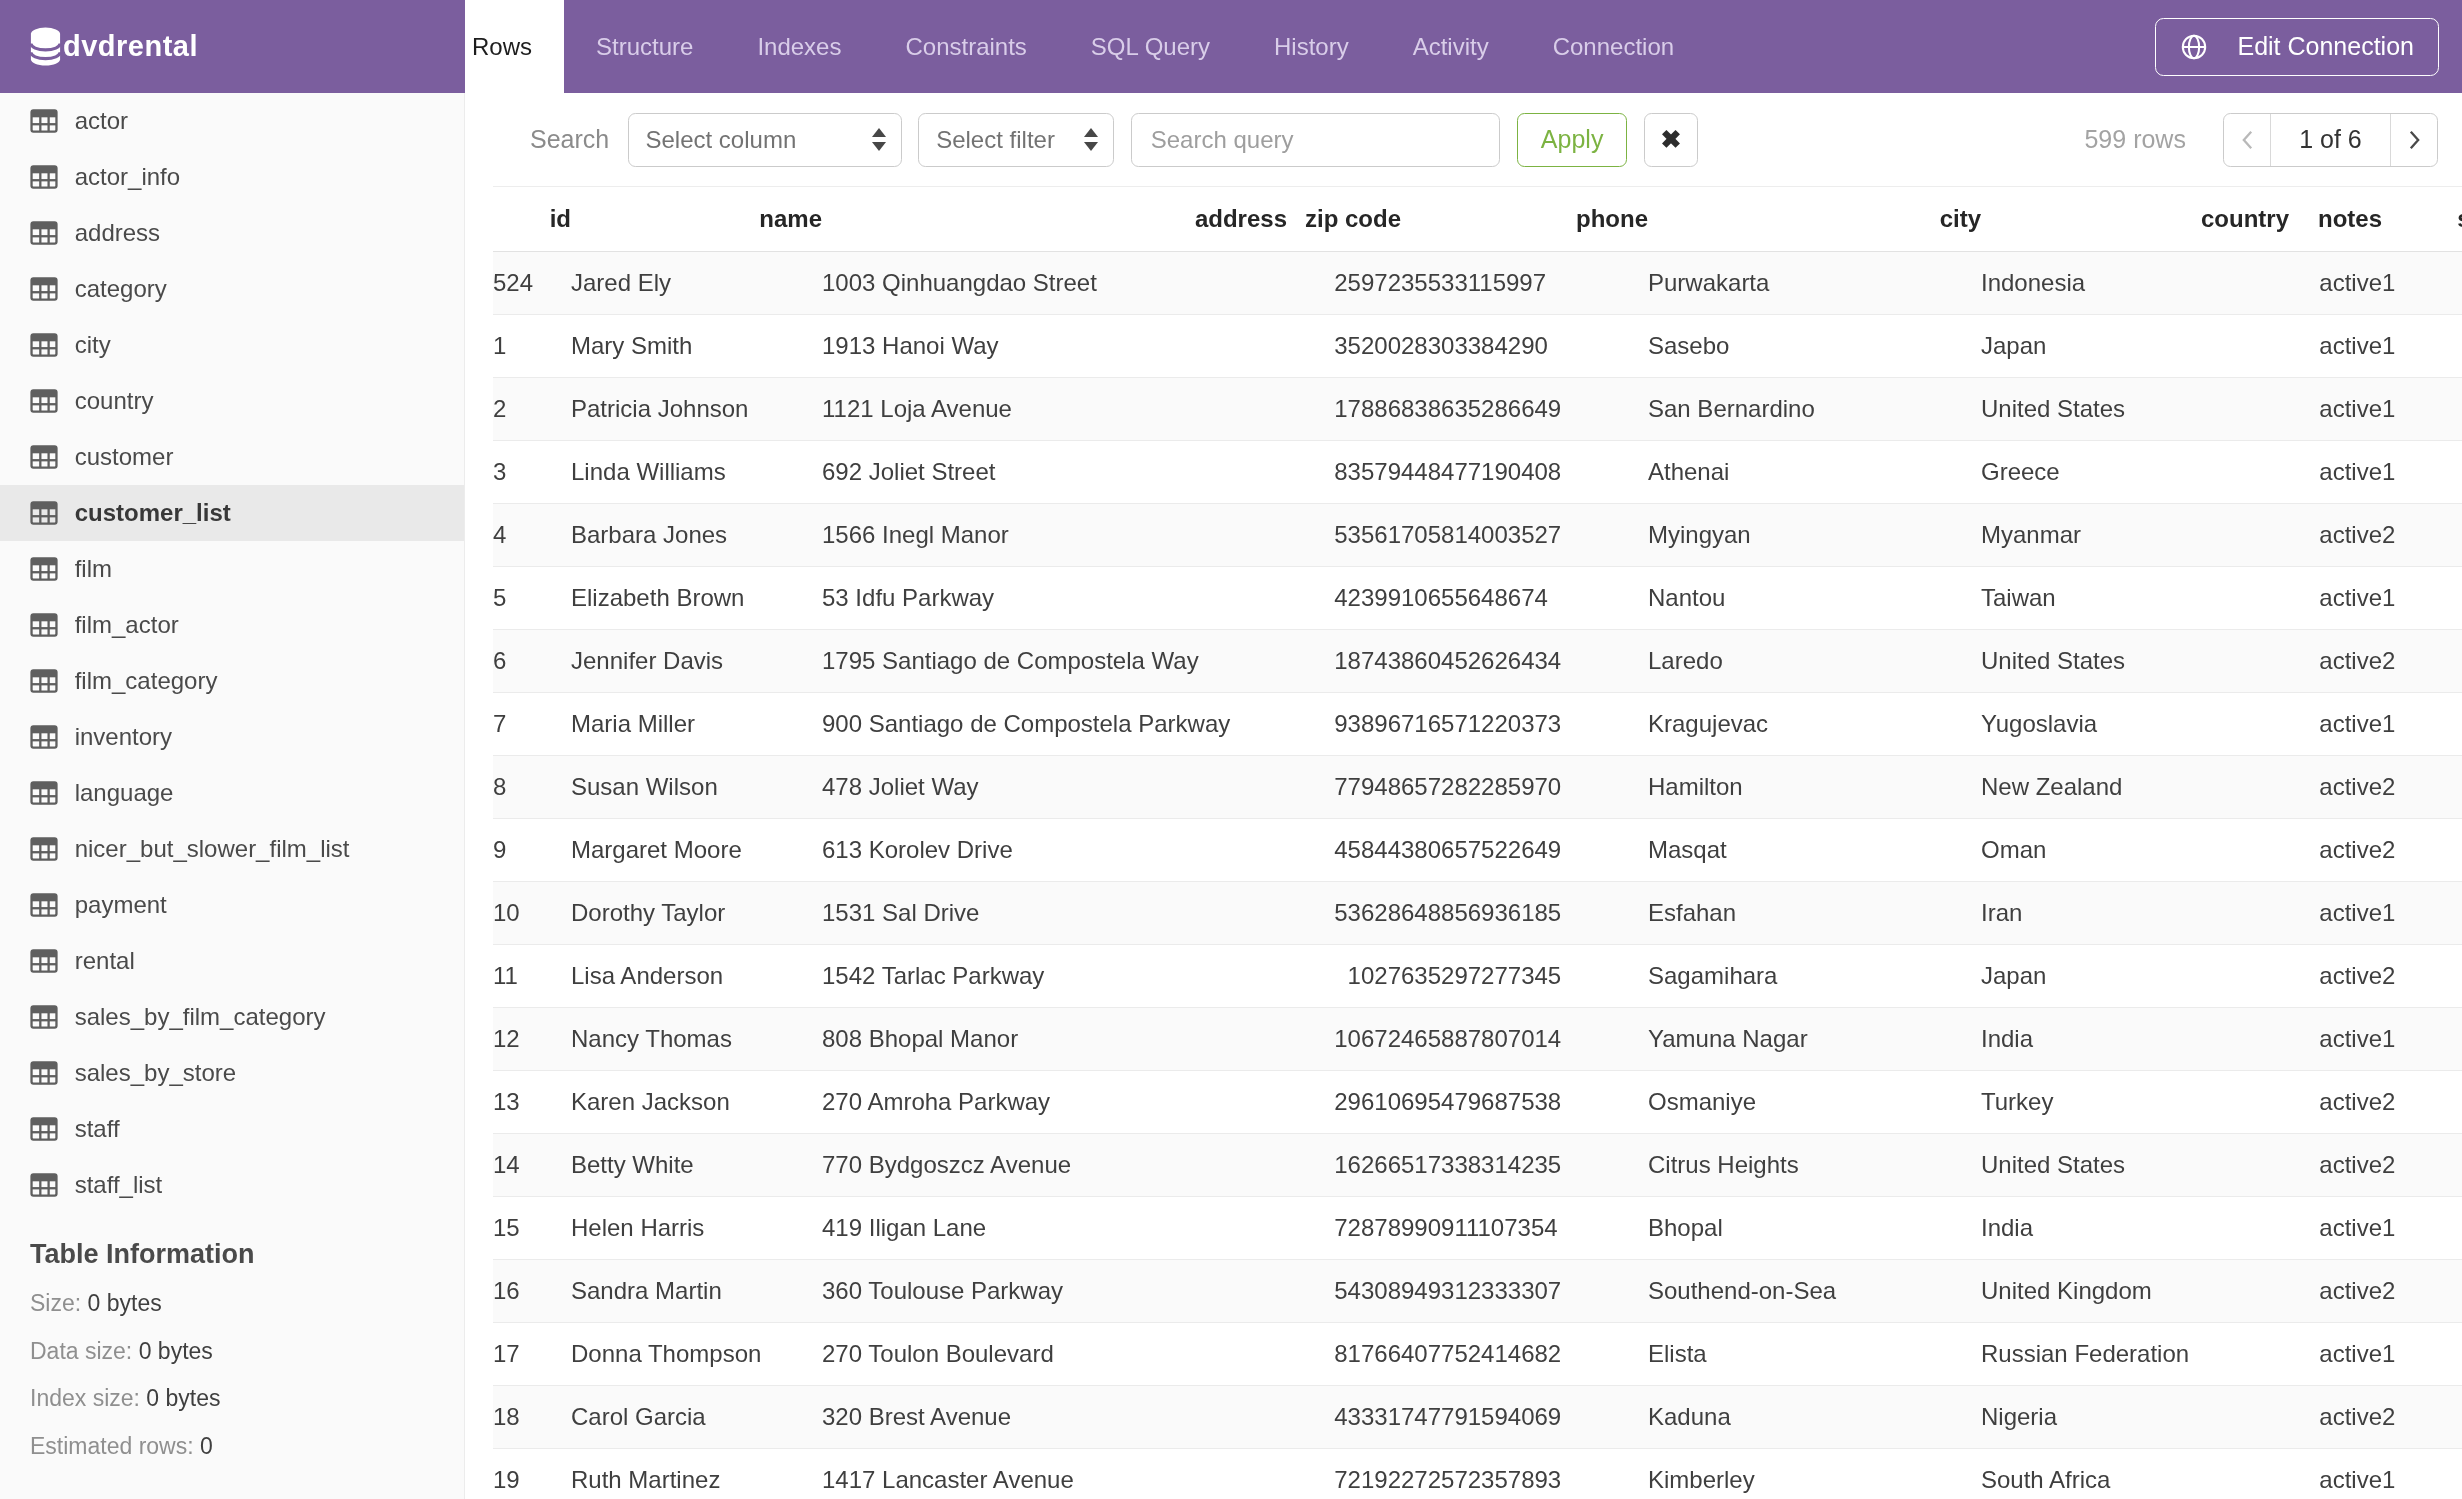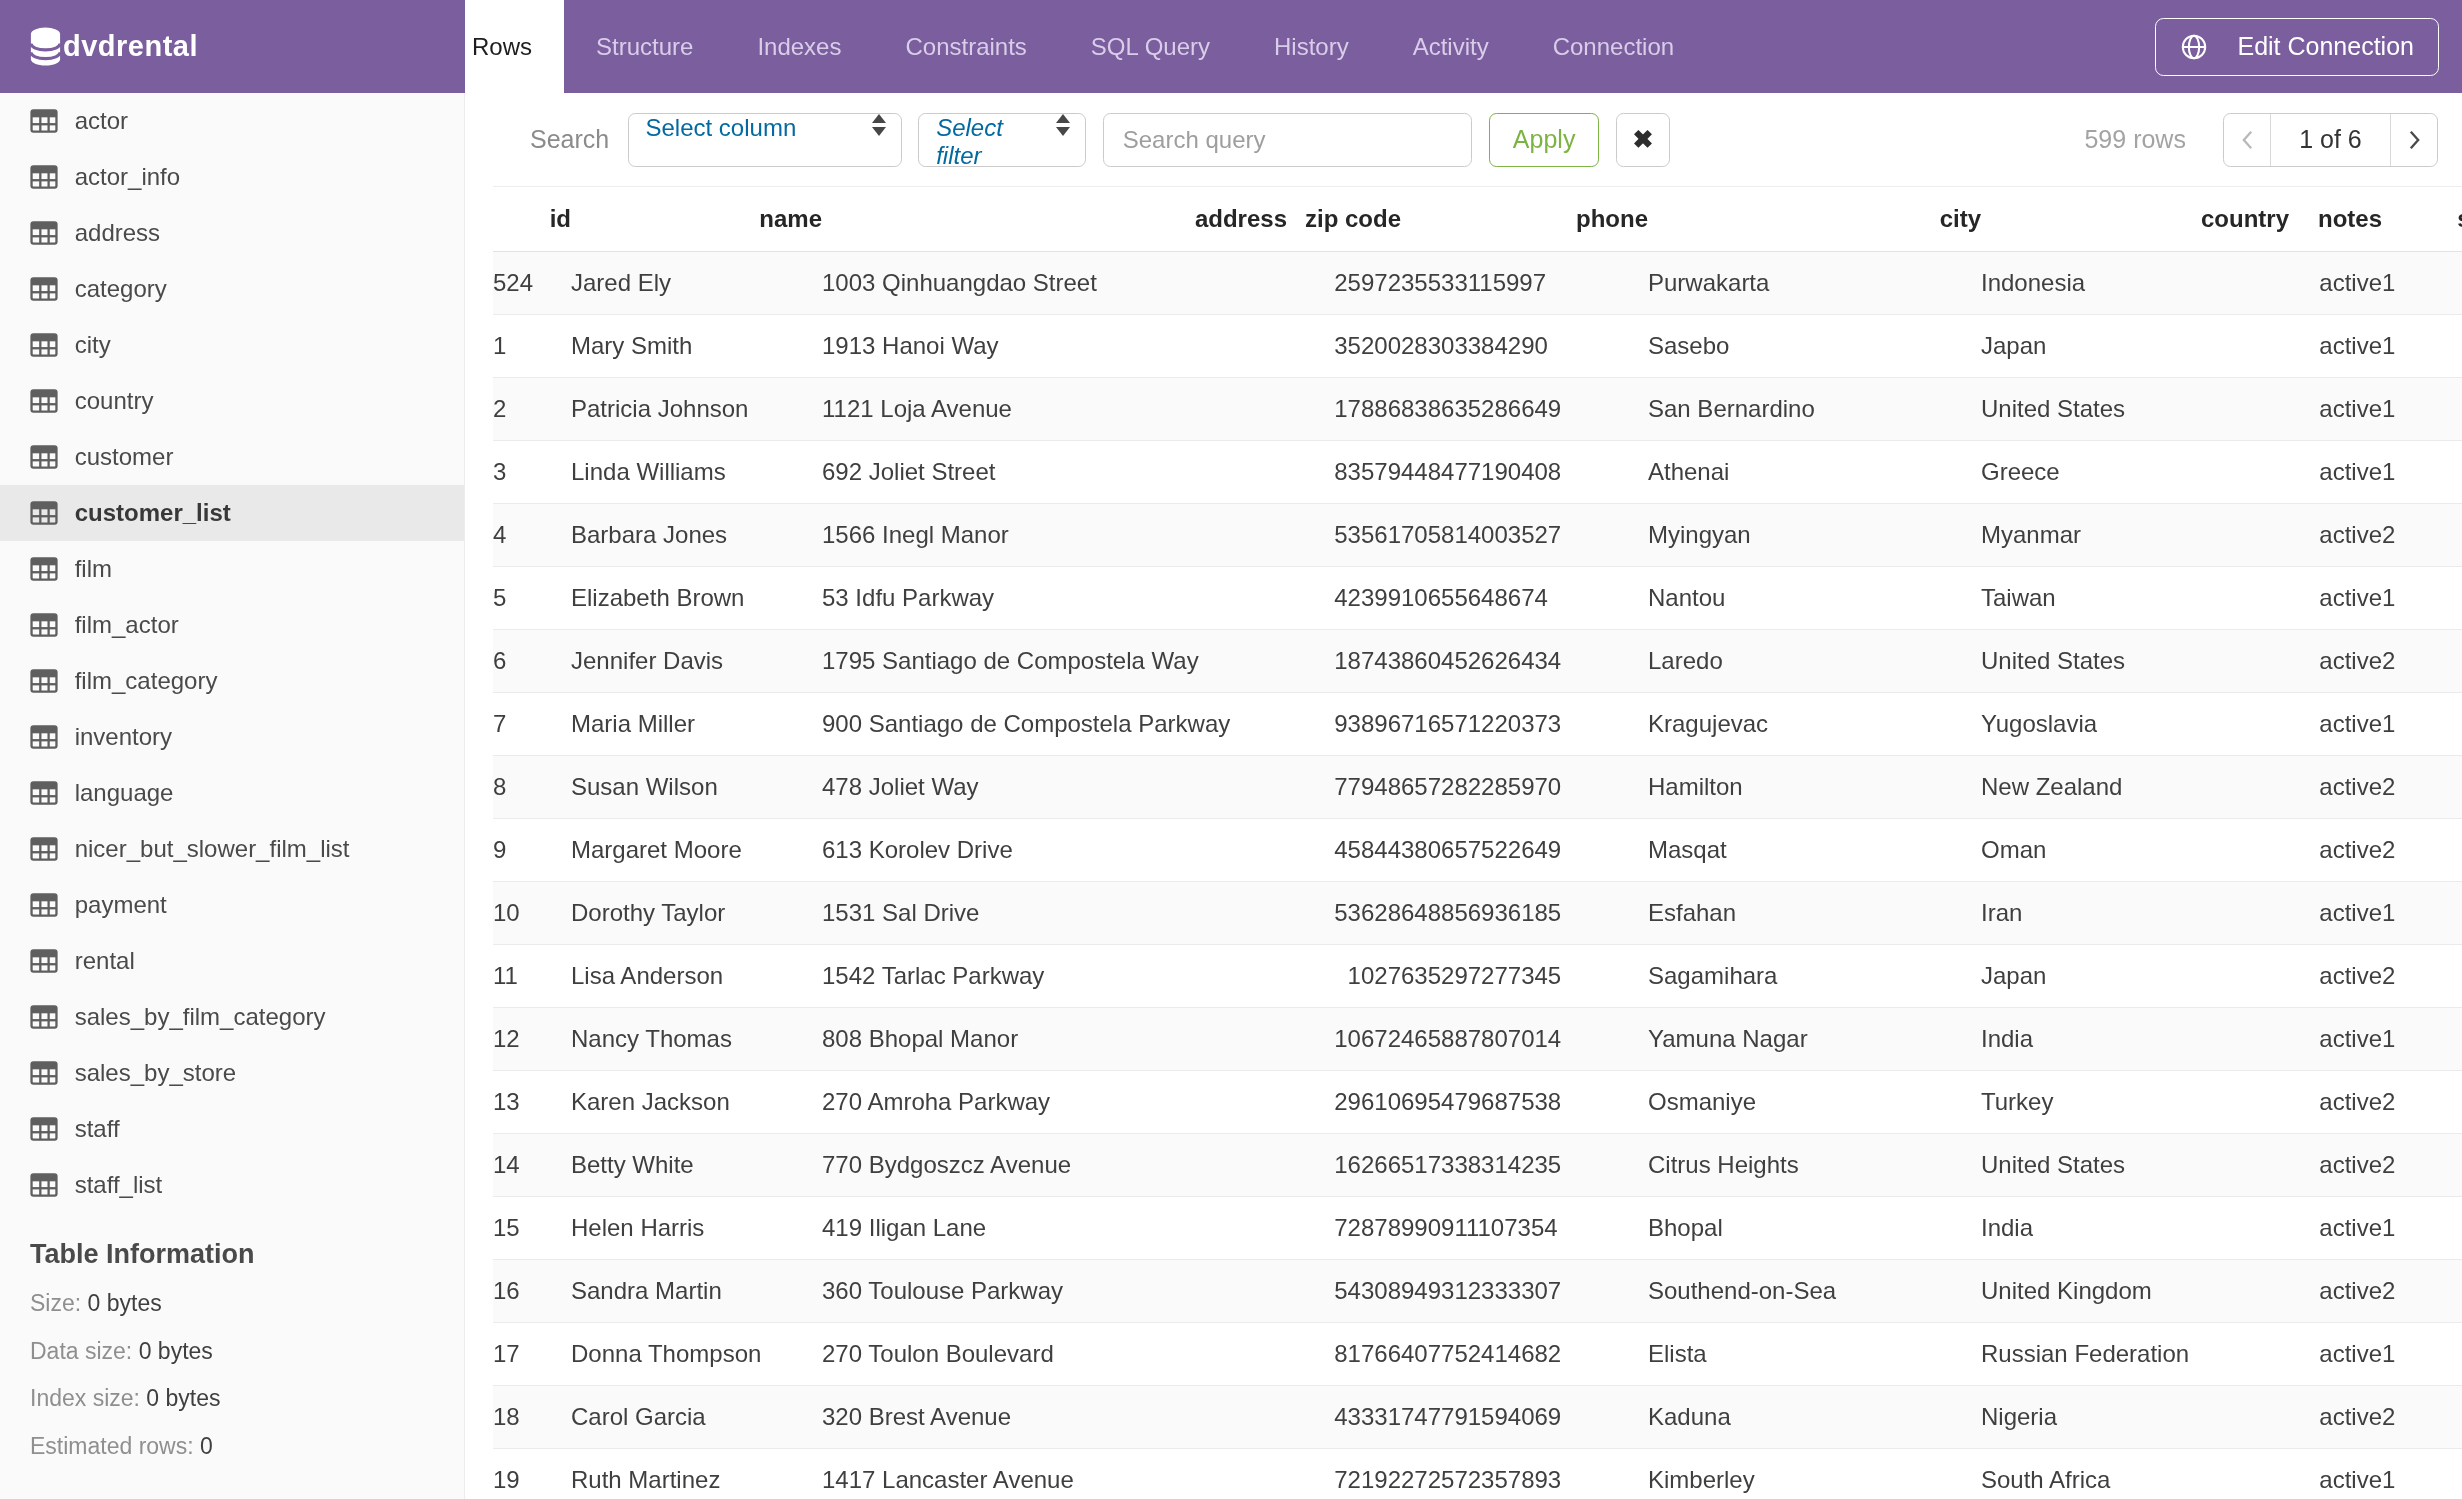--- a/index.html
+++ b/index.html
@@ -23,23 +23,23 @@
   .side-item .t-icon{display:flex;align-items:center;}
   .info-heading{margin:26px 0 0 30px;font-size:27px;font-weight:bold;color:#4a4a4a;}
   .info-row{margin:20.4px 0 0 30px;font-size:23px;color:#3f3f3f;}
   .info-label{color:#8f8f8f;}
 
   .main{flex:1;display:flex;flex-direction:column;min-width:0;background:#fff;margin-left:28px;}
 
   
   .toolbar{flex:0 0 93px;height:93px;display:flex;align-items:center;box-sizing:border-box;padding:0 24px 0 37px;gap:16.7px;background:#fff;}
   .search-label{font-size:25px;color:#8b8b8b;margin-right:1.9px;}
-  .select{height:54px;box-sizing:border-box;border:0.9px solid #cbcbcb;border-radius:7.4px;background:#fff;display:flex;justify-content:space-between;padding:0 15px 0 16.7px;font-size:24px;color:#0369a1;cursor:pointer;}
+  .select{height:54px;box-sizing:border-box;border:0.9px solid #cbcbcb;border-radius:7.4px;background:#fff;display:flex;align-items:center;justify-content:space-between;padding:0 15px 0 16.7px;font-size:24px;color:#737373;cursor:pointer;}
   .select.sel-col{width:274px;}
-  .select.sel-filter{width:168px;font-style:italic;}
+  .select.sel-filter{width:196px;}
   .arrows{display:flex;flex-direction:column;gap:4.6px;margin-left:13px;}
   .arr-up{width:0;height:0;border-left:7.4px solid transparent;border-right:7.4px solid transparent;border-bottom:9.3px solid #474747;}
   .arr-dn{width:0;height:0;border-left:7.4px solid transparent;border-right:7.4px solid transparent;border-top:9.3px solid #474747;}
   .query-input{width:369px;height:54px;box-sizing:border-box;border:0.9px solid #cbcbcb;border-radius:7.4px;padding:0 18.6px;font-size:24px;color:#3f3f3f;outline:none;font-family:inherit;background:#fff;}
   .query-input::placeholder{color:#9e9e9e;}
   .apply-btn{height:54px;box-sizing:border-box;padding:0 23px;border:1.9px solid #7CB342;border-radius:7.4px;background:#fff;color:#7CB342;font-size:25px;cursor:pointer;font-family:inherit;}
   .clear-btn{height:54px;width:54px;box-sizing:border-box;border:0.9px solid #cbcbcb;border-radius:7.4px;background:#fff;color:#2d2d2d;font-size:25px;font-weight:bold;display:flex;align-items:center;justify-content:center;cursor:pointer;}
   .toolbar-spacer{flex:1;}
   .row-count{font-size:25px;color:#a3a3a3;margin-right:20.4px;white-space:nowrap;}
   .pager{display:flex;height:54px;box-sizing:border-box;border:0.9px solid #cbcbcb;border-radius:7.4px;overflow:hidden;background:#fff;align-items:stretch;}

